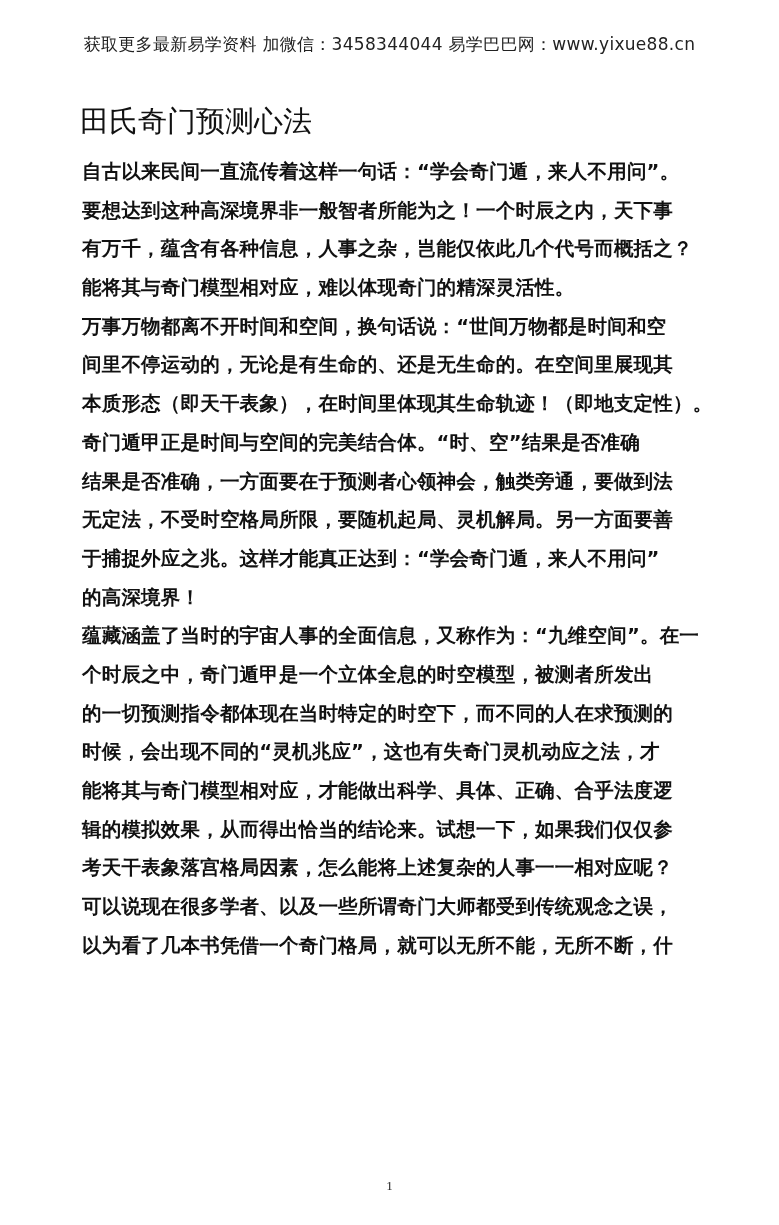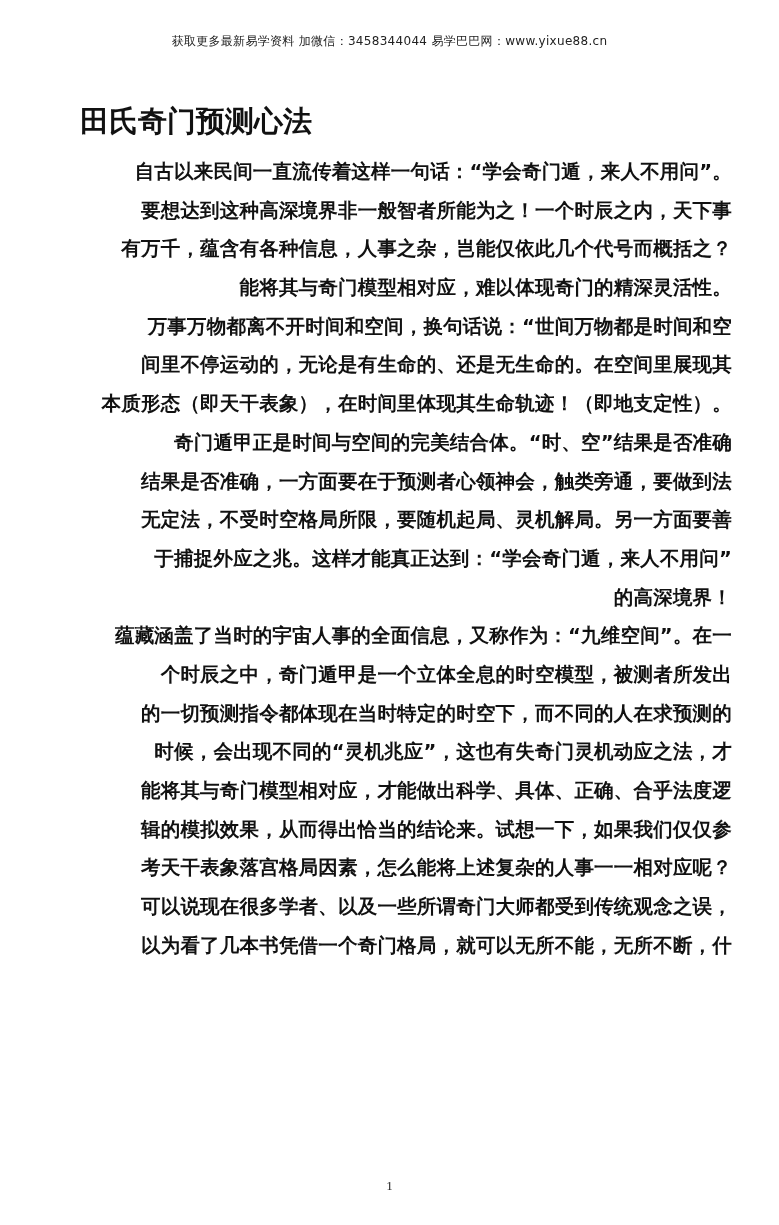--- a/index.html
+++ b/index.html
@@ -14,41 +14,40 @@
       overflow: hidden;
       font-family: "DejaVu Sans", "Liberation Sans", sans-serif;
       color: #111111;
     }
     .watermark {
       position: absolute;
       top: 33px;
       left: 0;
       width: 779px;
       text-align: center;
-      font-size: 12px;
+      font-size: 17px;
       color: #222222;
       letter-spacing: 0.3px;
       white-space: nowrap;
     }
     .title {
       position: absolute;
       top: 102px;
       left: 80px;
       font-size: 29px;
-      font-weight: bold;
+      font-weight: normal;
       color: #111111;
       margin: 0;
       white-space: nowrap;
     }
     .body-text {
       position: absolute;
       top: 153px;
       left: 82px;
       width: 650px;
-      text-align: right;
     }
     .line {
       height: 38.7px;
       line-height: 38.7px;
       font-size: 19.5px;
       white-space: nowrap;
       color: #111111;
       font-weight: bold;
       letter-spacing: 0.2px;
     }

